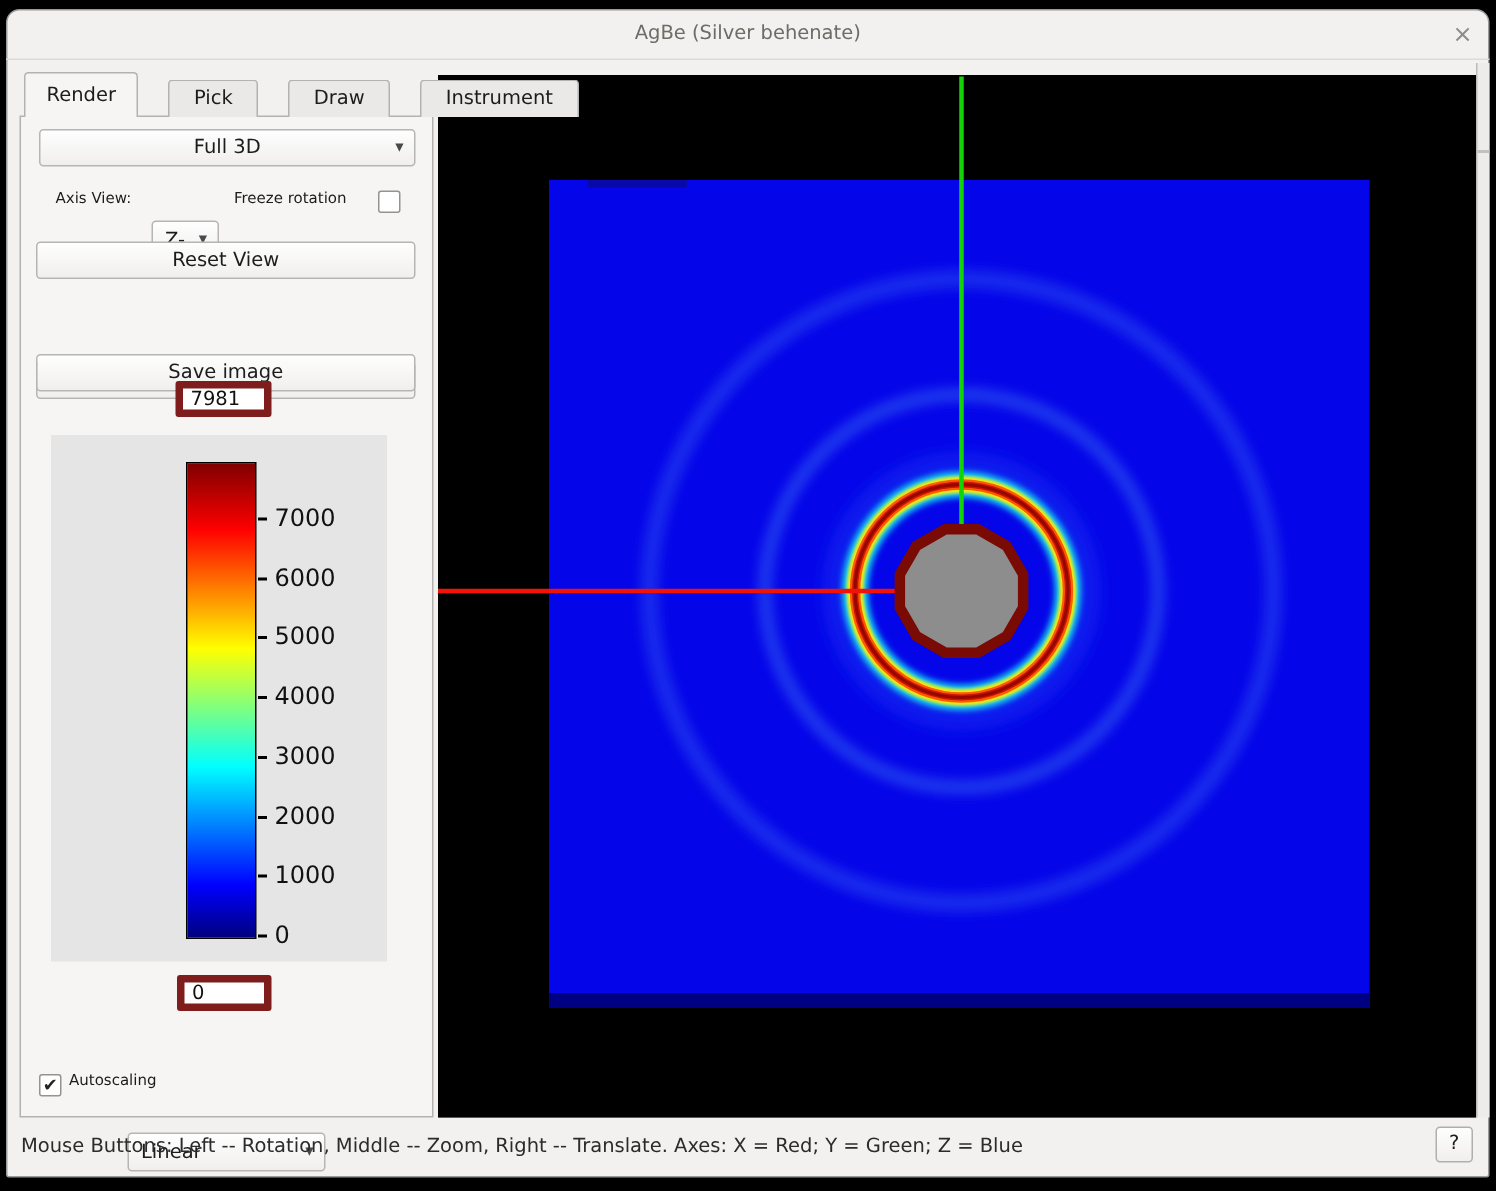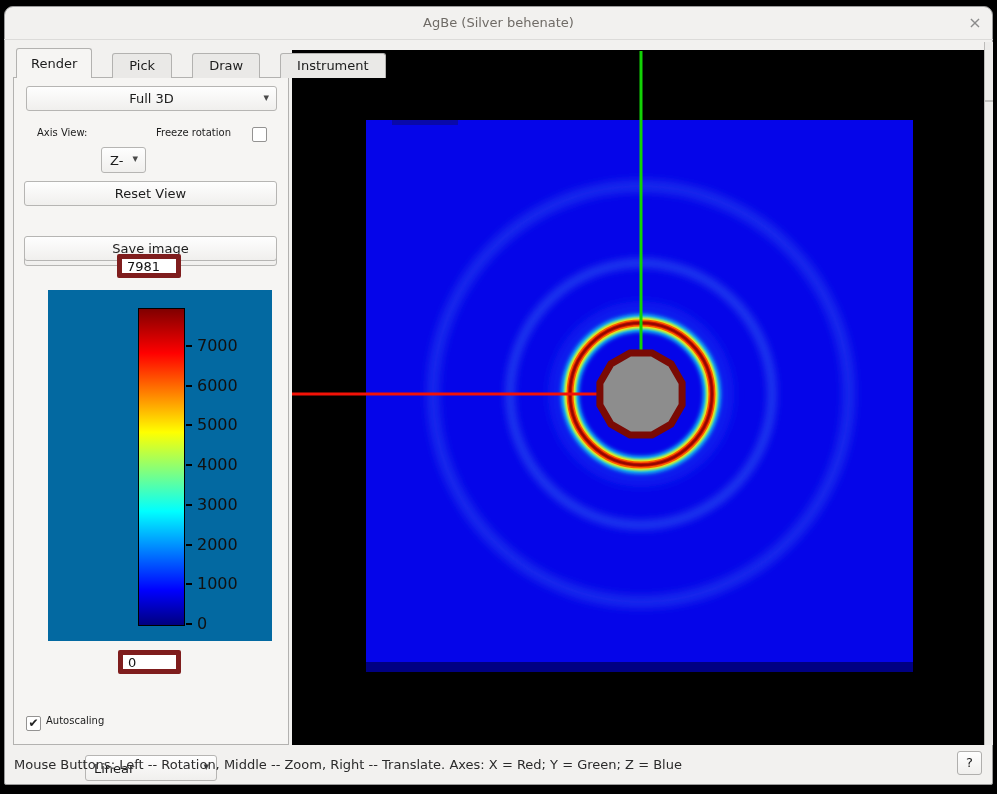--- a/index.html
+++ b/index.html
@@ -25,21 +25,21 @@
   .combo{position:relative;}
   .combo .arr{position:absolute;right:7px;top:50%;transform:translateY(-58%);
     font-size:11px;color:#4a4a4a;}
   .combo.leftalign{justify-content:flex-start;padding-left:8px;}
   .field{box-sizing:border-box;background:#fff;border:5px solid #7f1d1d;border-radius:2px;
     font-size:13px;color:#111;padding:0 0 0 5px;font-family:"DejaVu Sans",sans-serif;}
   .lbl{font-size:10px;color:#1c1c1c;white-space:nowrap;}
   .chk{box-sizing:border-box;width:15px;height:15px;background:#fff;border:1px solid #949392;
     border-radius:2px;font-size:12px;line-height:13px;text-align:center;color:#222;}
   
-  #cbar-box{left:48px;top:290px;width:224px;height:351px;background:#0369a1;}
+  #cbar-box{left:34px;top:290px;width:224px;height:351px;background:#e5e5e5;}
   #cbar-grad{position:absolute;left:90px;top:18px;width:45px;height:316px;border:1px solid #000;
     background:linear-gradient(to bottom,#800000 0%,#ff0000 14%,#ffff00 39%,#00ffff 64%,#0000ff 89%,#00007f 100%);}
   .cbar-tick{position:absolute;left:138px;width:6px;height:2px;background:#000;}
   .cbar-lab{position:absolute;left:149px;font-size:16px;color:#111;transform:translateY(-55%);}
   
   #main-view{left:292px;top:50px;width:692px;height:695px;background:#000;}
   #scroll-strip{left:984px;top:42px;width:9px;height:703px;background:#edecea;border-left:1px solid #bcbbb9;box-sizing:border-box;}
   #scroll-thumb{position:absolute;left:0;top:0;width:100%;height:58px;border-bottom:2px solid #c2c1bf;}
   
   #status-text{left:14px;top:748px;width:900px;height:34px;line-height:34px;font-size:13px;color:#2b2b2b;white-space:nowrap;}
@@ -71,21 +71,21 @@
 </div>
 
 <div class="lbl abs" style="left:37px;top:127px;">Axis View:</div>
 <div class="combo leftalign abs" style="left:101px;top:122px;width:45px;height:26px;">
   <span>Z-</span>
   <span class="arr">▾</span>
 </div>
 <div class="lbl abs" style="left:156px;top:127px;">Freeze rotation</div>
 <div class="chk abs" style="left:252px;top:127px;" id="freeze-chk"></div>
 
-<div class="btn abs" style="left:24px;top:161px;width:253px;height:25px;margin-top:20px;">
+<div class="btn abs" style="left:24px;top:161px;width:253px;height:25px;">
   <span>Reset View</span>
 </div>
 <div class="combo abs" style="left:24px;top:190px;width:253px;height:25px;">
   <span>Display Settings</span>
   <span class="arr">▾</span>
 </div>
 <div class="btn abs" style="left:24px;top:219px;width:253px;height:25px;margin-top:17px;">
   <span>Save image</span>
 </div>
 

